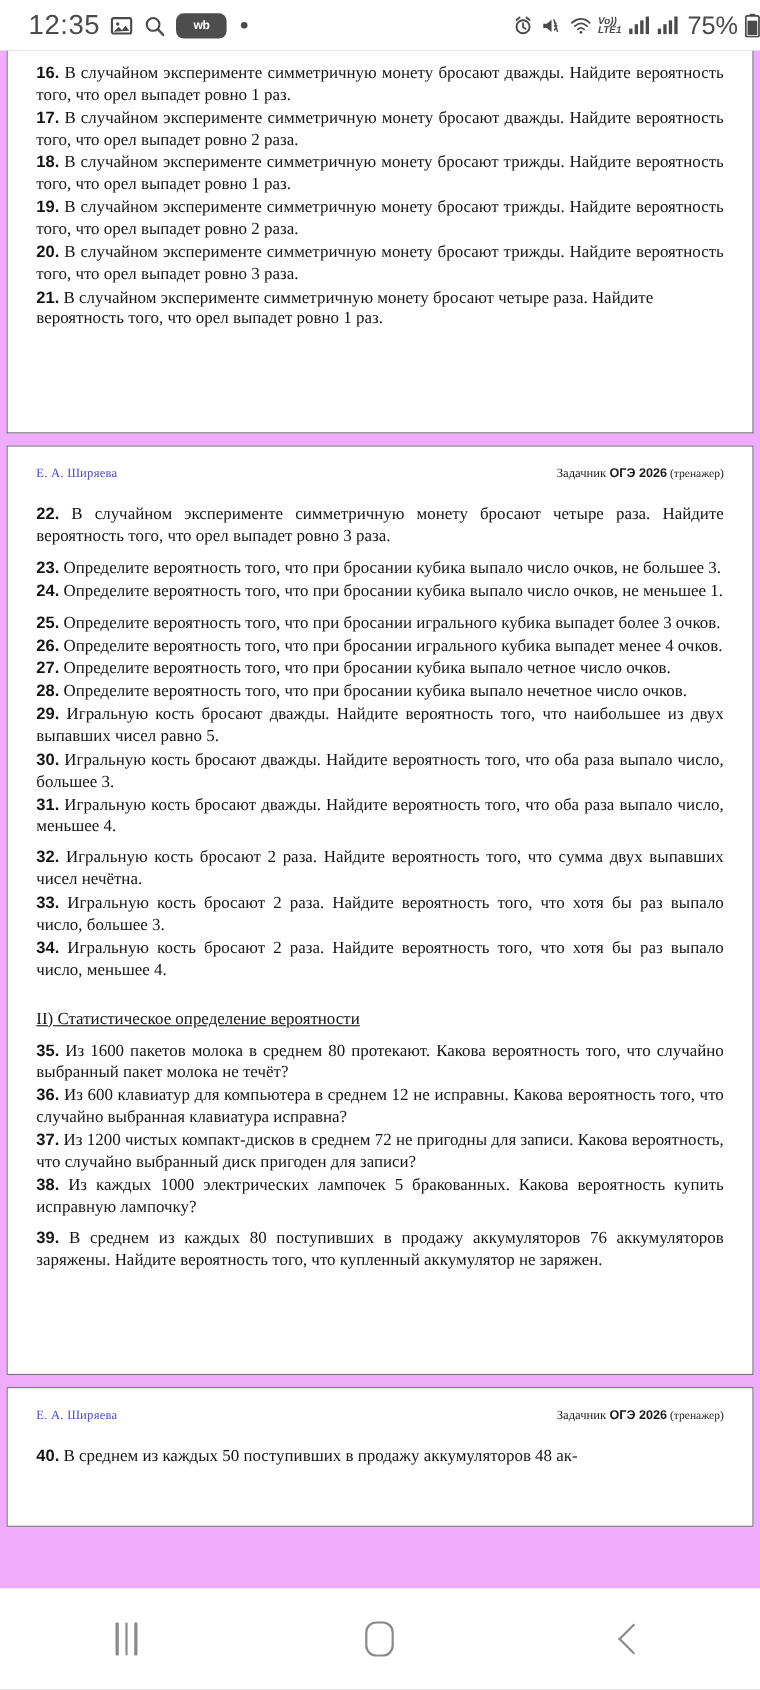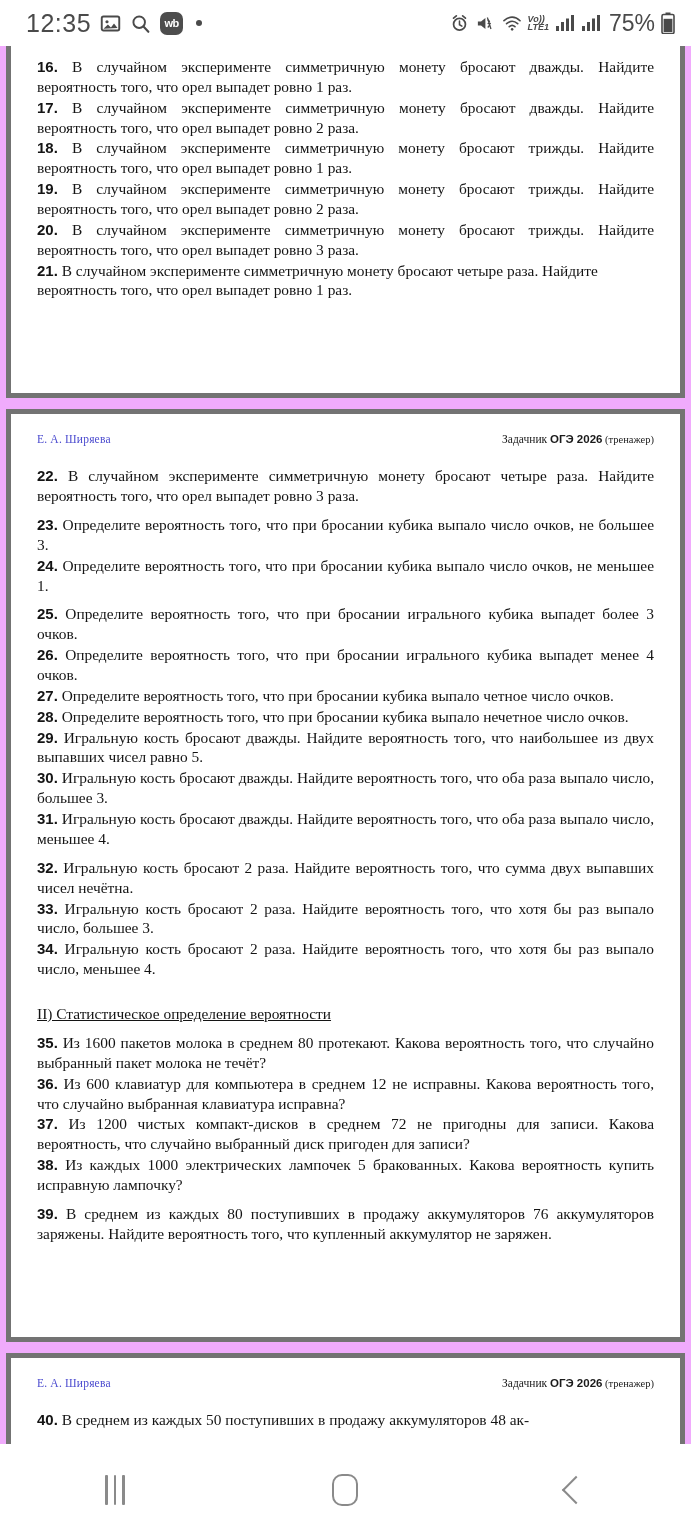--- a/index.html
+++ b/index.html
@@ -9,46 +9,46 @@
     font-family: "Liberation Serif", "DejaVu Serif", serif;
     overflow: hidden;
   }
   .screen { width: 691px; height: 1536px; position: relative; display: flex; flex-direction: column; background: #d3d3d3; }
 
   
   .statusbar {
     height: 46px; flex: 0 0 46px;
     background: #ffffff;
     display: flex; align-items: center;
-    padding: 0 16px 0 26px;
+    padding: 0 0 0 26px;
     font-family: "Liberation Sans", sans-serif;
     color: #4a4a4a;
   }
   .sb-left { display: flex; align-items: center; gap: 9px; }
   .sb-right { margin-left: auto; display: flex; align-items: center; gap: 6px; }
   .clock { font-size: 25px; letter-spacing: .5px; color: #4a4a4a; }
   .sb-icon { display: inline-flex; align-items: center; justify-content: center; }
   .wb-badge {
-    width: 23px; height: 23px; border-radius: 7px; background: #4d4d4d; color: #fff;
+    width: 46px; height: 23px; border-radius: 7px; background: #4d4d4d; color: #fff;
     font-size: 11px; font-weight: bold; display: flex; align-items: center; justify-content: center;
     font-family: "Liberation Sans", sans-serif; letter-spacing: -0.5px;
   }
   .dot { width: 6px; height: 6px; border-radius: 50%; background: #4a4a4a; margin-left: 4px; }
   .lte-txt { font-size: 9px; font-weight: bold; line-height: 8px; text-align: left; font-family: "Liberation Sans", sans-serif; color:#4a4a4a;font-style:italic;}
   .battpct { font-size: 23px; color: #4a4a4a; margin-left: 2px; }
 
   
   .doc {
     flex: 1 1 auto; overflow: hidden;
     background: #f0abfc;
     padding: 0;
   }
   .page {
     background: #ffffff;
-    border: 5px solid #737373;
+    border: 1px solid #737373;
     margin: 0 6px 11px 6px;
     padding: 0 26px;
     position: relative;
   }
   .page.first { margin-top: 0; border-top: none; }
 
   .pghead {
     display: flex; align-items: baseline; justify-content: space-between;
     padding: 19px 0 21px 0;
     font-size: 11.5px;

